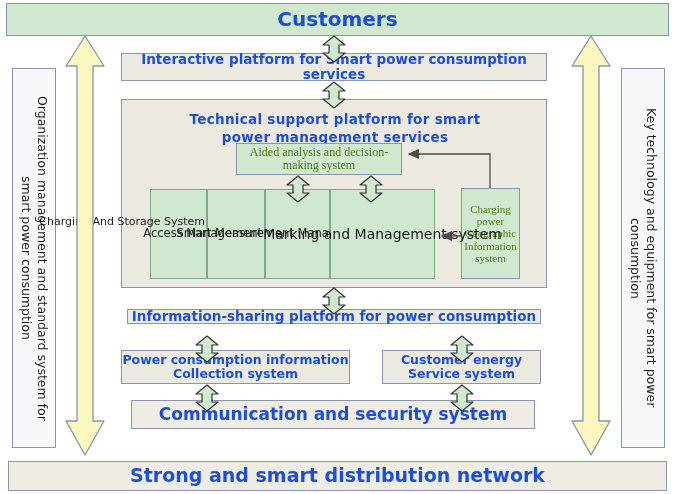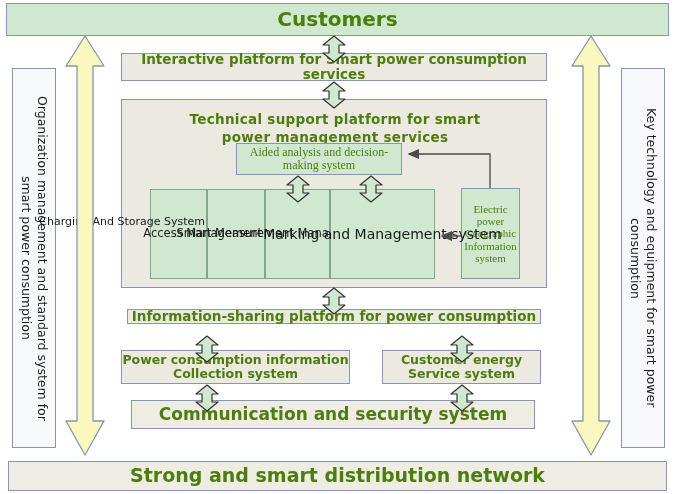--- a/index.html
+++ b/index.html
@@ -29,21 +29,21 @@
     justify-content: center;
     text-align: center;
     line-height: 1.12;
   }
   
   .green   { background: #cfe8cf; }
   .beige   { background: #ece9e0; }
   .cream   { background: #efece3; }
 
   .title-blue {
-    color: #4d7c0f;
+    color: #1d4ed8;
     font-weight: bold;
     font-family: "DejaVu Sans", sans-serif;
   }
   .plain-black {
     color: #4d7c0f;
     font-weight: normal;
     font-family: Liberation Serif, serif;
   }
 
   
@@ -169,21 +169,21 @@
   </div>
 
   <div class="box beige title-blue" id="interactive">Interactive platform for Smart power consumption services</div>
 
   <div class="box" id="platform">
     <div class="title-blue" id="platform-title">Technical  support  platform  for  smart power management services</div>
   </div>
 
   <div class="box green plain-black" id="aided">Aided analysis and decision-making system</div>
 
-  <div class="box green plain-black" id="egis">Electric power Geographic Information system</div>
+  <div class="box green plain-black" id="egis">Charging power Geographic Information system</div>
 
   <div class="subbox" id="sub0">
     <span>Charging And Storage System Access Managemen</span>
   </div>
   <div class="subbox" id="sub1">Access Management DG system</div>
   <div class="subbox" id="sub2">Smart Measurement Management system</div>
   <div class="subbox" id="sub3">Marking and Management system</div>
 
   <div class="box beige title-blue" id="infoshare">Information-sharing platform for power consumption</div>
 

